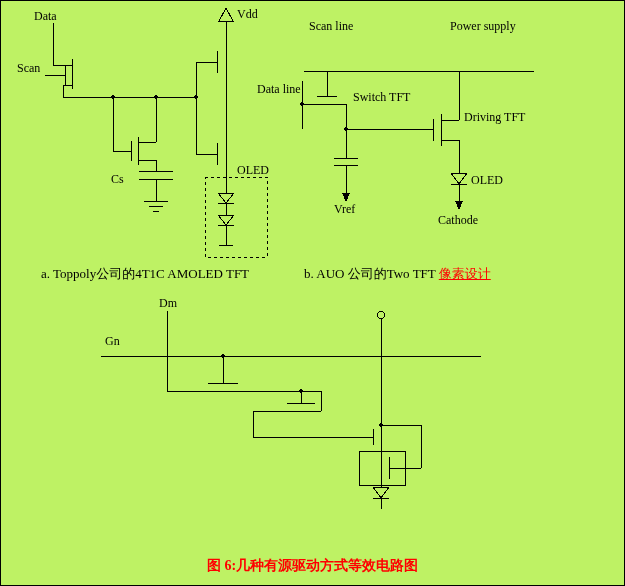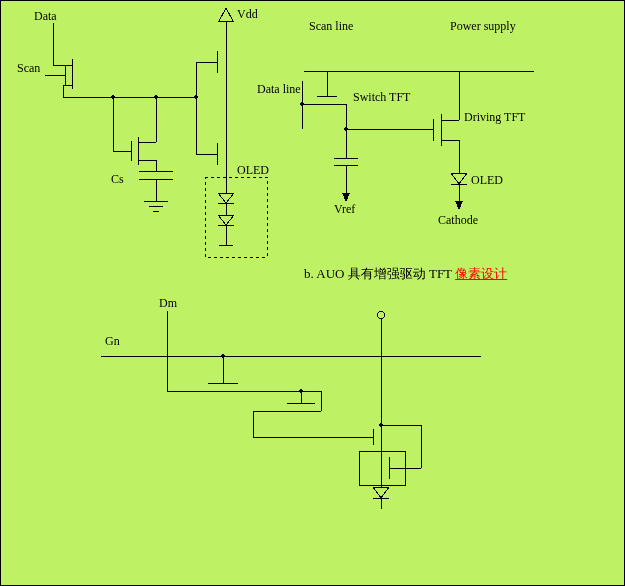--- a/index.html
+++ b/index.html
@@ -181,20 +181,24 @@
       <g>
         <circle class="fillb" cx="222" cy="355" r="1.8"></circle>
         <circle class="fillb" cx="300" cy="390" r="1.8"></circle>
         <circle class="fillb" cx="380" cy="424" r="1.8"></circle>
       </g>
       <text x="158" y="306">Dm</text>
       <text x="104" y="344">Gn</text>
     </g>
   </svg>
 
+  <div class="caption" style="left:40px; top:264px">
+    <span>a. Toppoly公司的4T1C AMOLED TFT</span>
+  </div>
 
   <div class="caption" style="left:303px; top:264px">
-    <span>b. AUO 具有增强驱动 TFT </span><span class="hl">像素设计</span>
+    <span>b. AUO 公司的Two TFT </span><span class="hl">像素设计</span>
   </div>
 
 
+  <div class="fig-caption">图 6:几种有源驱动方式等效电路图</div>
 
 </div>
 
 </body></html>

